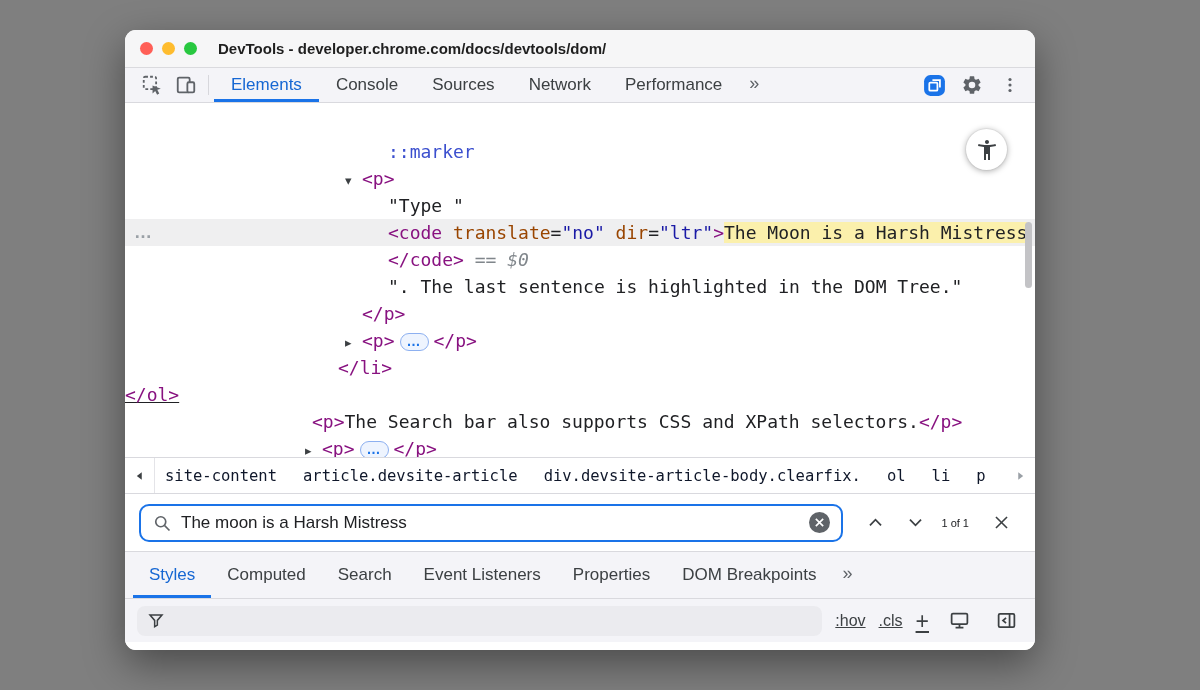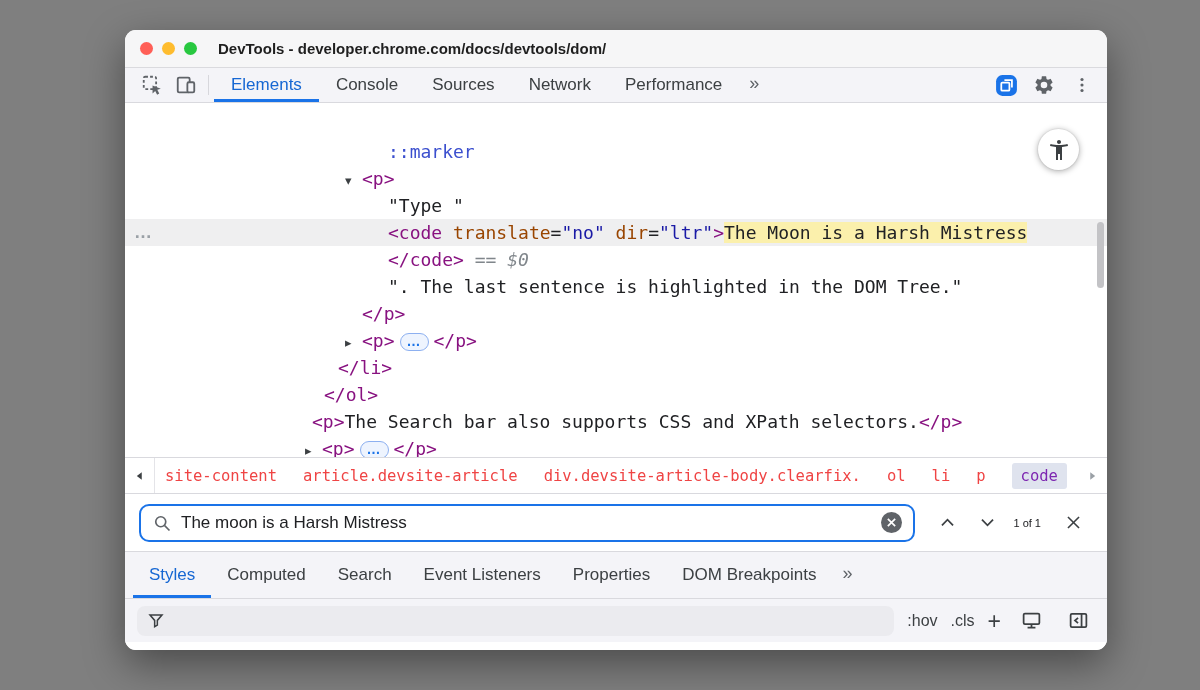--- a/index.html
+++ b/index.html
@@ -1,21 +1,21 @@
 <!DOCTYPE html>
 <html><head>
 <meta charset="utf-8">
 <style>
   * { box-sizing: border-box; margin: 0; padding: 0; }
   html,body { width:1200px; height:690px; }
   body { font-family:"Liberation Sans", sans-serif; background:#7f7f7f; overflow:hidden; }
 
   .stage { position:relative; width:1200px; height:690px; background:#7f7f7f; overflow:hidden; }
 
-  .window { position:absolute; left:125px; top:30px; width:982px; height:620px;
+  .window { position:absolute; left:125px; top:30px; width:910px; height:620px;
             background:#fff; border-radius:11px; box-shadow:0 14px 40px rgba(0,0,0,.42);
             display:flex; flex-direction:column; overflow:hidden; }
 
   
   .titlebar { flex:0 0 38px; background:#f6f6f7; border-bottom:1px solid #dadade;
               display:flex; align-items:center; padding:0 15px; }
   .lights { display:flex; gap:9px; align-items:center; }
   .light { width:13px; height:13px; border-radius:50%; }
   .light.red { background:#ff5f57; } .light.yellow { background:#febc2e; } .light.green { background:#28c840; }
   .wtitle { margin-left:21px; font-size:15px; font-weight:700; color:#1f1f1f; white-space:nowrap; }
@@ -61,21 +61,21 @@
   .vscroll { position:absolute; right:3px; top:119px; width:7px; height:66px;
              background:#c3c3c6; border-radius:4px; }
 
   
   .crumbs { flex:0 0 36px; border-top:1px solid #d9d9de; background:#fff; display:flex; align-items:center;
             font-family:"DejaVu Sans Mono", monospace; font-size:15.5px; overflow:hidden; }
   .crumb-scroll { flex:0 0 30px; height:100%; display:flex; align-items:center; justify-content:center; }
   .crumb-scroll.left { border-right:1px solid #e4e4e8; }
   .crumbs-items { flex:1 1 auto; display:flex; align-items:center; gap:26px; padding-left:10px;
                   overflow:hidden; white-space:nowrap; }
-  .crumb { color:#ef4444; }
+  .crumb { color:#0f172a; }
   .crumb.selected { color:#7d26b0; background:#dfe3ee; padding:4px 9px; border-radius:3px; }
 
   
   .searchrow { flex:0 0 58px; background:#fff; border-top:1px solid #d9d9de;
                display:flex; align-items:center; padding:0 14px; }
   .search-box { flex:1 1 auto; height:38px; border:2.5px solid #1a73e8; border-radius:10px;
                 display:flex; align-items:center; gap:9px; padding:0 11px; margin-right:12px; background:#fff; }
   .search-input { flex:1 1 auto; border:none; outline:none; background:transparent; font-size:17px;
                   color:#202124; font-family:"Liberation Sans", sans-serif; }
   .clear-btn { flex:0 0 auto; width:21px; height:21px; border-radius:50%; background:#5f6368;
@@ -92,21 +92,21 @@
   .ptab.active { color:#1667d3; border-bottom-color:#1a73e8; }
   .ptab.more { color:#5f6368; font-size:18px; letter-spacing:-1px; padding:0 10px; }
 
   
   .filterrow { flex:0 0 44px; background:#f4f4f8; border-top:1px solid #d9d9de;
                display:flex; align-items:center; padding:0 12px; gap:13px; }
   .filter-box { flex:1 1 auto; height:30px; background:#ebebef; border-radius:8px;
                 display:flex; align-items:center; gap:8px; padding:0 10px; }
   .filter-input { flex:1 1 auto; border:none; outline:none; background:transparent; font-size:15px;
                   color:#202124; font-family:"Liberation Sans", sans-serif; }
-  .stool { font-size:16px; color:#3c4043; white-space:nowrap; }
+  .stool { font-size:16px; color:#3c4043; white-space:nowrap;text-decoration:underline; }
   .stool.plus { font-size:23px; line-height:20px; color:#3c4043; }
   .bottom-pad { flex:0 0 8px; background:#fff; }
 </style>
 </head>
 <body>
 
 <div class="stage">
   <div class="window">
 
     <div class="titlebar">
@@ -167,21 +167,21 @@
       <div class="dom-tree">
           <div class="dom-line" style="padding-left: 263px; margin-top: 32px;"><span class="tk tk-pseudo">::marker</span></div>
           <div class="dom-line" style="padding-left: 237px;"><span class="arrow">▾</span><span class="tk tk-tag">&lt;p&gt;</span></div>
           <div class="dom-line" style="padding-left: 263px;"><span class="tk tk-text">"Type "</span></div>
           <div class="dom-line hover" style="padding-left: 263px;"><span class="gutter">…</span><span class="tk tk-tag">&lt;code</span><span class="tk tk-attr"> translate</span><span class="tk tk-eq">=</span><span class="tk tk-val">"no"</span><span class="tk tk-attr"> dir</span><span class="tk tk-eq">=</span><span class="tk tk-val">"ltr"</span><span class="tk tk-tag">&gt;</span><span class="tk tk-hl">The Moon is a Harsh Mistress</span></div>
           <div class="dom-line" style="padding-left: 263px;"><span class="tk tk-tag">&lt;/code&gt;</span><span class="tk tk-dim"> == </span><span class="tk tk-var">$0</span></div>
           <div class="dom-line" style="padding-left: 263px;"><span class="tk tk-text">". The last sentence is highlighted in the DOM Tree."</span></div>
           <div class="dom-line" style="padding-left: 237px;"><span class="tk tk-tag">&lt;/p&gt;</span></div>
           <div class="dom-line" style="padding-left: 237px;"><span class="arrow">▸</span><span class="tk tk-tag">&lt;p&gt;</span><span class="tk tk-pill">…</span><span class="tk tk-tag">&lt;/p&gt;</span></div>
           <div class="dom-line" style="padding-left: 213px;"><span class="tk tk-tag">&lt;/li&gt;</span></div>
-          <div class="dom-line" style="padding-left: 199px;"><span class="tk tk-tag">&lt;/ol&gt;</span></div>
+          <div class="dom-line" style=" text-decoration: underline;"><span class="tk tk-tag">&lt;/ol&gt;</span></div>
           <div class="dom-line" style="padding-left: 187px;"><span class="tk tk-tag">&lt;p&gt;</span><span class="tk tk-text">The Search bar also supports CSS and XPath selectors.</span><span class="tk tk-tag">&lt;/p&gt;</span></div>
           <div class="dom-line" style="padding-left: 197px;"><span class="arrow">▸</span><span class="tk tk-tag">&lt;p&gt;</span><span class="tk tk-pill">…</span><span class="tk tk-tag">&lt;/p&gt;</span></div>
           <div class="dom-line" style="padding-left: 197px;"><span class="arrow">▸</span><span class="tk tk-tag">&lt;p&gt;</span><span class="tk tk-pill">…</span><span class="tk tk-tag">&lt;/p&gt;</span></div>
         </div>
       <div class="a11y-fab">
         <svg width="24" height="24" viewBox="0 0 24 24">
           <path fill="#3c4043" d="M20.5 6c-2.61.7-5.67 1-8.5 1s-5.89-.3-8.5-1L3 8c1.86.5 4 .83 6 1v13h2v-6h2v6h2V9c2-.17 4.14-.5 6-1l-.5-2zM12 6c1.1 0 2-.9 2-2s-.9-2-2-2-2 .9-2 2 .9 2 2 2z"></path>
         </svg>
       </div>
       <div class="vscroll"></div>

